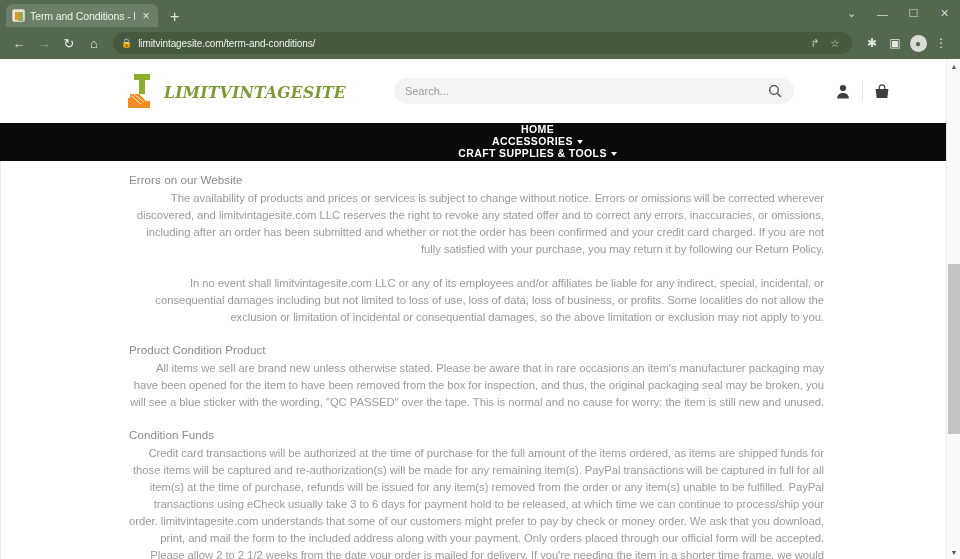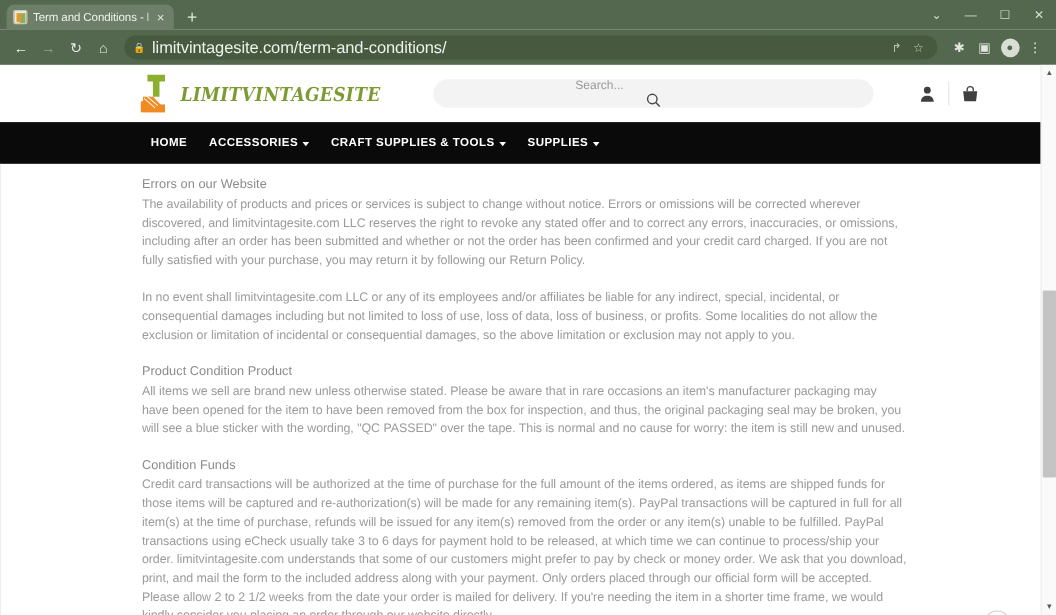--- a/index.html
+++ b/index.html
@@ -101,21 +101,21 @@
     background: #47593f;
     border-radius: 11px;
     display: flex;
     align-items: center;
     padding: 0 8px;
     margin-left: 5px;
     gap: 6px;
     position: relative;
   }
   .lock { font-size: 9px; color: #cdd6c8; }
-  .url { font-size: 15px; color: #eef2ec; white-space: nowrap; letter-spacing:-0.1px;text-align:center;}
+  .url { font-size: 10px; color: #eef2ec; white-space: nowrap; letter-spacing:-0.1px;text-align:center;}
   .omni-right { display:flex; align-items:center; gap:2px; margin-left:auto; }
   .omni-icon { width:18px;height:18px;display:flex;align-items:center;justify-content:center;color:#b9c6b3;font-size:11px;cursor:pointer;}
   .tb-right { display: flex; align-items: center; gap: 1px; margin-left: 6px; }
   .tb-icon {
     width: 22px; height: 22px;
     display: flex; align-items: center; justify-content: center;
     color: #e2e8de; font-size: 12px; cursor: pointer;
   }
   .avatar-icon {
     width: 17px; height: 17px; border-radius: 50%;
@@ -126,21 +126,21 @@
   
   .viewport {
     position: absolute;
     top: 59px; left: 0;
     width: 960px; height: 500px;
     background: #fff;
     overflow: hidden;
   }
 
   .site-header {
-    height: 52px;
+    height: 64px;
     background: #ffffff;
     display: flex;
     align-items: center;
     padding: 0 0 0 125px;
     width: 948px;
   }
   .logo { display: flex; align-items: center; gap: 7px; cursor: pointer; }
   .logo-mark { width: 32px; height: 36px; position: relative; flex:0 0 auto;}
   .logo-text {
     font-family: "DejaVu Serif", serif;
@@ -155,21 +155,20 @@
 
   .search-wrap {
     margin-left: 48px;
     width: 400px;
     height: 26px;
     background: #f3f3f3;
     border-radius: 13px;
     display: flex;
     align-items: center;
     padding: 0 11px;
-    flex-direction: column;
   }
   .search-input {
     border: none; outline: none; background: transparent;
     flex: 1 1 auto;
     font-family: "Liberation Sans", sans-serif;
     font-size: 11px;
     color: #6d6d6d;
   }
   .search-input::placeholder { color: #9a9a9a; }
   .search-btn {
@@ -185,20 +184,21 @@
   }
   .hdr-div { width:1px;height:22px;background:#e4e4e4; }
 
   .navbar {
     height: 38px;
     background: #0a0a0a;
     width: 948px;
     display: flex;
     align-items: center;
     padding-left: 127px;
+    flex-direction: column;
   }
   .nav-item {
     color: #ffffff;
     font-size: 10.5px;
     font-weight: bold;
     letter-spacing: 0.4px;
     padding: 0 10px;
     height: 38px;
     display: flex; align-items: center; gap: 4px;
     cursor: pointer;
@@ -232,21 +232,21 @@
     font-size: 11.6px;
     font-weight: normal;
     color: #8b8b8b;
     margin-bottom: 4px;
     letter-spacing: 0.05px;
   }
   .sec p {
     font-size: 11.3px;
     line-height: 17px;
     color: #9b9b9b;
-    text-align: left;
+    text-align: right;
     letter-spacing: -0.05px;
   }
 
   .totop {
     position: absolute;
     right: 28px; bottom: 12px;
     width: 25px; height: 25px;
     border-radius: 50%;
     border: 1px solid #cfcfcf;
     background: #fff;

